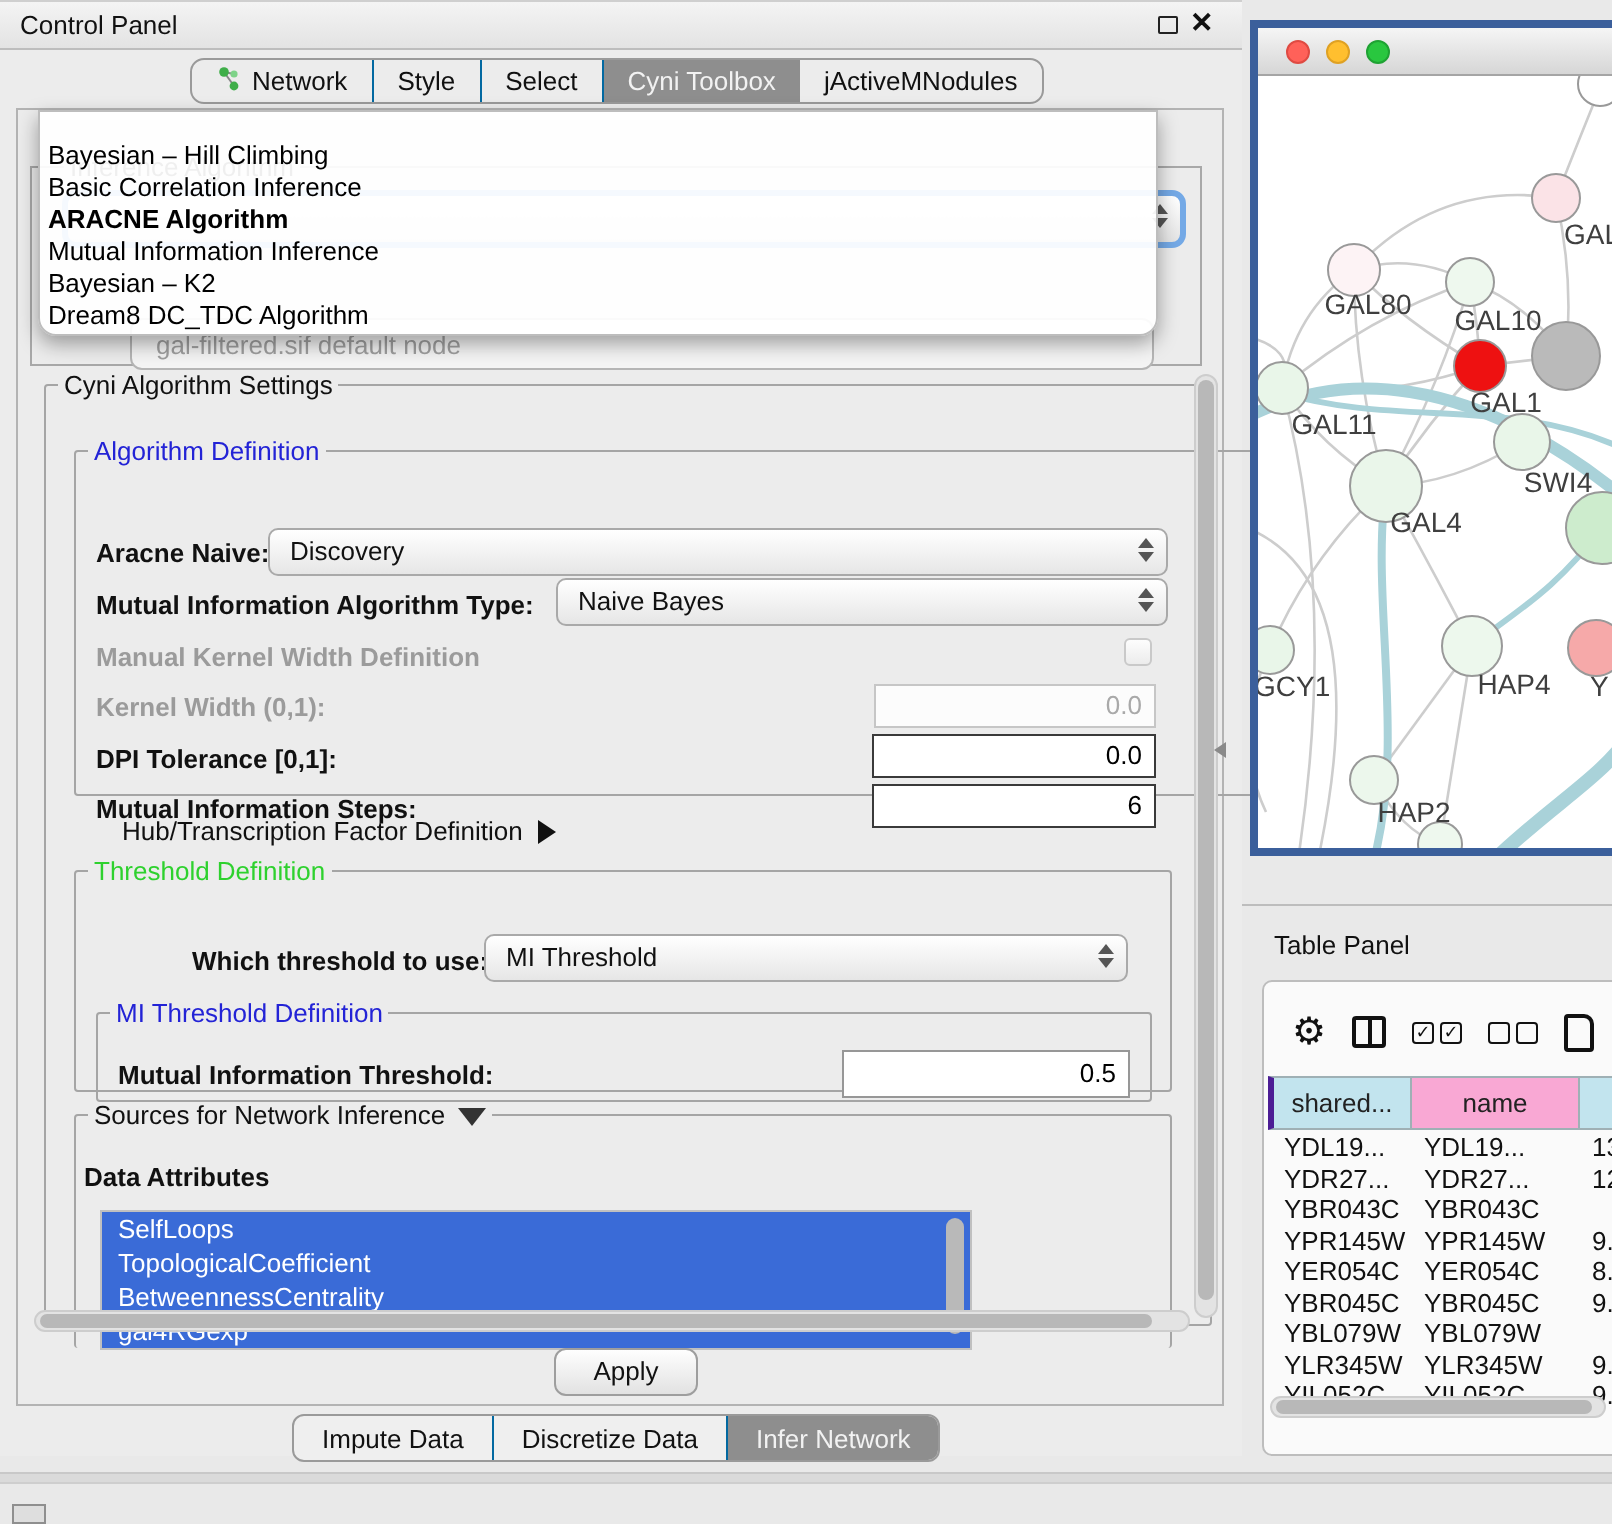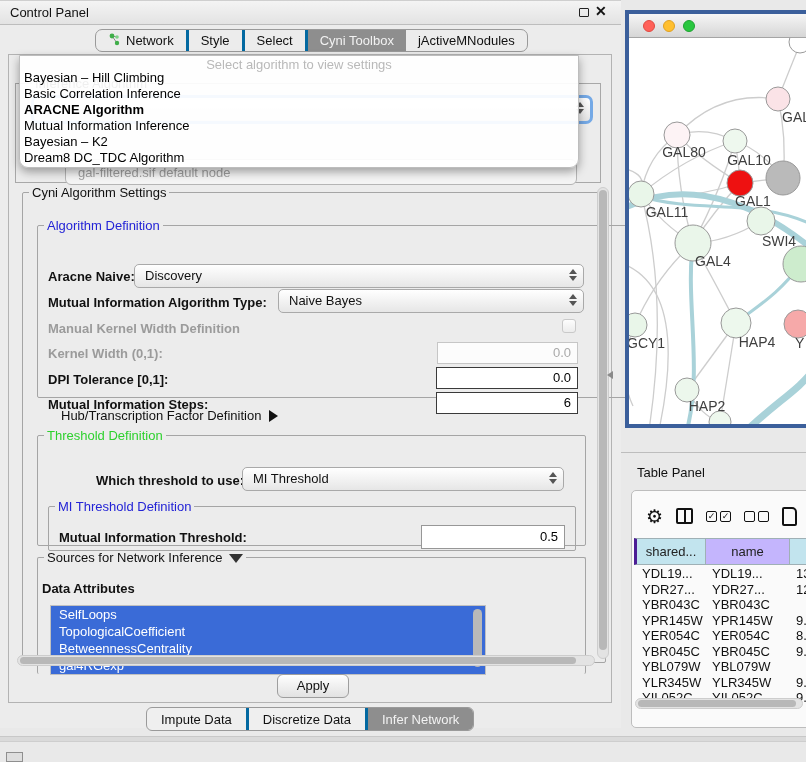--- a/index.html
+++ b/index.html
@@ -9,21 +9,21 @@
 
   
   #cp { left:0; top:8; width:621px; height:728px; background:#ececec; border-top:1px solid #cfcfcf; }
   #cp-titlebar { left:0; top:0; width:100%; height:24px; background:linear-gradient(#f4f4f4,#e3e3e3); border-bottom:1px solid #bdbdbd; }
   #cp-title { left:10px; top:4px; font-size:13px; color:#111; }
   #float-btn { left:579px; top:7px; width:10px; height:9px; border:1.6px solid #222; border-radius:1px; }
   #close-btn { left:595px; top:2px; font-size:14px; font-weight:700; color:#111; }
 
   
   #tabstrip { left:95px; top:28px; height:23px; display:flex; border:1px solid #9a9a9a; border-radius:7px; overflow:hidden; background:#ececec; }
-  .tab { display:flex; align-items:center; gap:5px; padding:0 12px; font-size:13px; color:#111; border-right:3px solid #0369a1; white-space:nowrap; }
+  .tab { display:flex; align-items:center; gap:5px; padding:0 12px; font-size:13px; color:#111; border-right:1px solid #0369a1; white-space:nowrap; }
   .tab:last-child { border-right:none; }
   .tab.sel { background:#8e8e8e; color:#f2f2f2; border-right:none; }
 
   
   #frame { left:8px; top:53px; width:604px; height:649px; background:#ececec; border:1px solid #b3b3b3; }
 
   
   #bg-group { left:6px; top:28px; width:586px; height:100px; border:1px solid #a8a8a8; }
   #bg-group-legend { left:16px; top:-8px; background:#ececec; padding:0 3px; font-size:13px; color:#222; }
   #bg-combo-focus { left:22px; top:40px; width:562px; height:29px; border:3px solid #74a9e6; border-radius:7px; background:linear-gradient(#fff,#e4e4e4); }
@@ -89,21 +89,21 @@
   #tp-toolbar { position:absolute; left:0; top:10px; width:100%; height:30px; display:flex; align-items:center; gap:13px; padding-left:14px; }
   #gear { font-size:19px; color:#111; line-height:1; }
   #colicon { width:17px; height:16px; border:2px solid #111; border-radius:2px; position:relative; }
   #colicon::after { content:""; position:absolute; left:50%; top:0; bottom:0; width:2px; background:#111; transform:translateX(-50%); }
   .ck { width:11px; height:11px; border:1.6px solid #111; border-radius:2px; font-size:9px; line-height:9px; text-align:center; color:#111; display:inline-block; }
   .ckpair { display:flex; gap:3px; }
   #docicon { width:15px; height:19px; border:2px solid #111; border-radius:2px 5px 2px 2px; }
   #tp-header { position:absolute; left:2px; top:47px; height:27px; display:flex; }
   .th { font-size:13px; color:#222; display:flex; align-items:center; justify-content:center; border:1px solid #9fb0b5; border-left:none; }
   .th:first-child { border-left:3px solid #4c1d95; }
-  .th-blue { background:#c2e4ee; } .th-gray { background:#c4b5fd; }
+  .th-blue { background:#c2e4ee; } .th-gray { background:#f9a8d4; }
   #tp-rows { position:absolute; left:2px; top:75px; right:0; }
   .tr { height:15.5px; line-height:15.5px; font-size:13px; color:#111; white-space:nowrap; position:relative; }
   .td1 { position:absolute; left:8px; } .td2 { position:absolute; left:78px; } .td3 { position:absolute; left:162px; }
 
   #status-band { left:0; top:736px; width:806px; height:6px; background:#dadada; border-top:1px solid #c8c8c8; border-bottom:1px solid #cecece; }
   #grip { left:6px; top:752px; width:17px; height:10px; border:1px solid #8f8f8f; background:#dedede; }
   #split-arrow { left:607px; top:371px; width:0; height:0; border-top:4px solid transparent; border-bottom:4px solid transparent; border-right:6px solid #8a8a8a; }
 </style>
 </head>
 <body>
@@ -147,21 +147,20 @@
     </div>
     <div id="bg-combo-focus" class="abs" style="z-index:2;">
       <span class="stepper">
           <i class="up"></i>
           <i class="dn"></i>
         </span>
     </div>
     <div id="bg-combo-gray" class="abs" style="z-index:2;">gal-filtered.sif default node</div>
 
     <div id="popup" class="abs" style="top:0; left:10px;">
-      <div id="popup-prompt">Select algorithm to view settings</div>
       <div id="popup-list">
           <div class="popup-item">Bayesian – Hill Climbing</div>
           <div class="popup-item">Basic Correlation Inference</div>
           <div class="popup-item sel">ARACNE Algorithm</div>
           <div class="popup-item">Mutual Information Inference</div>
           <div class="popup-item">Bayesian – K2</div>
           <div class="popup-item">Dream8 DC_TDC Algorithm</div>
         </div>
     </div>
 

